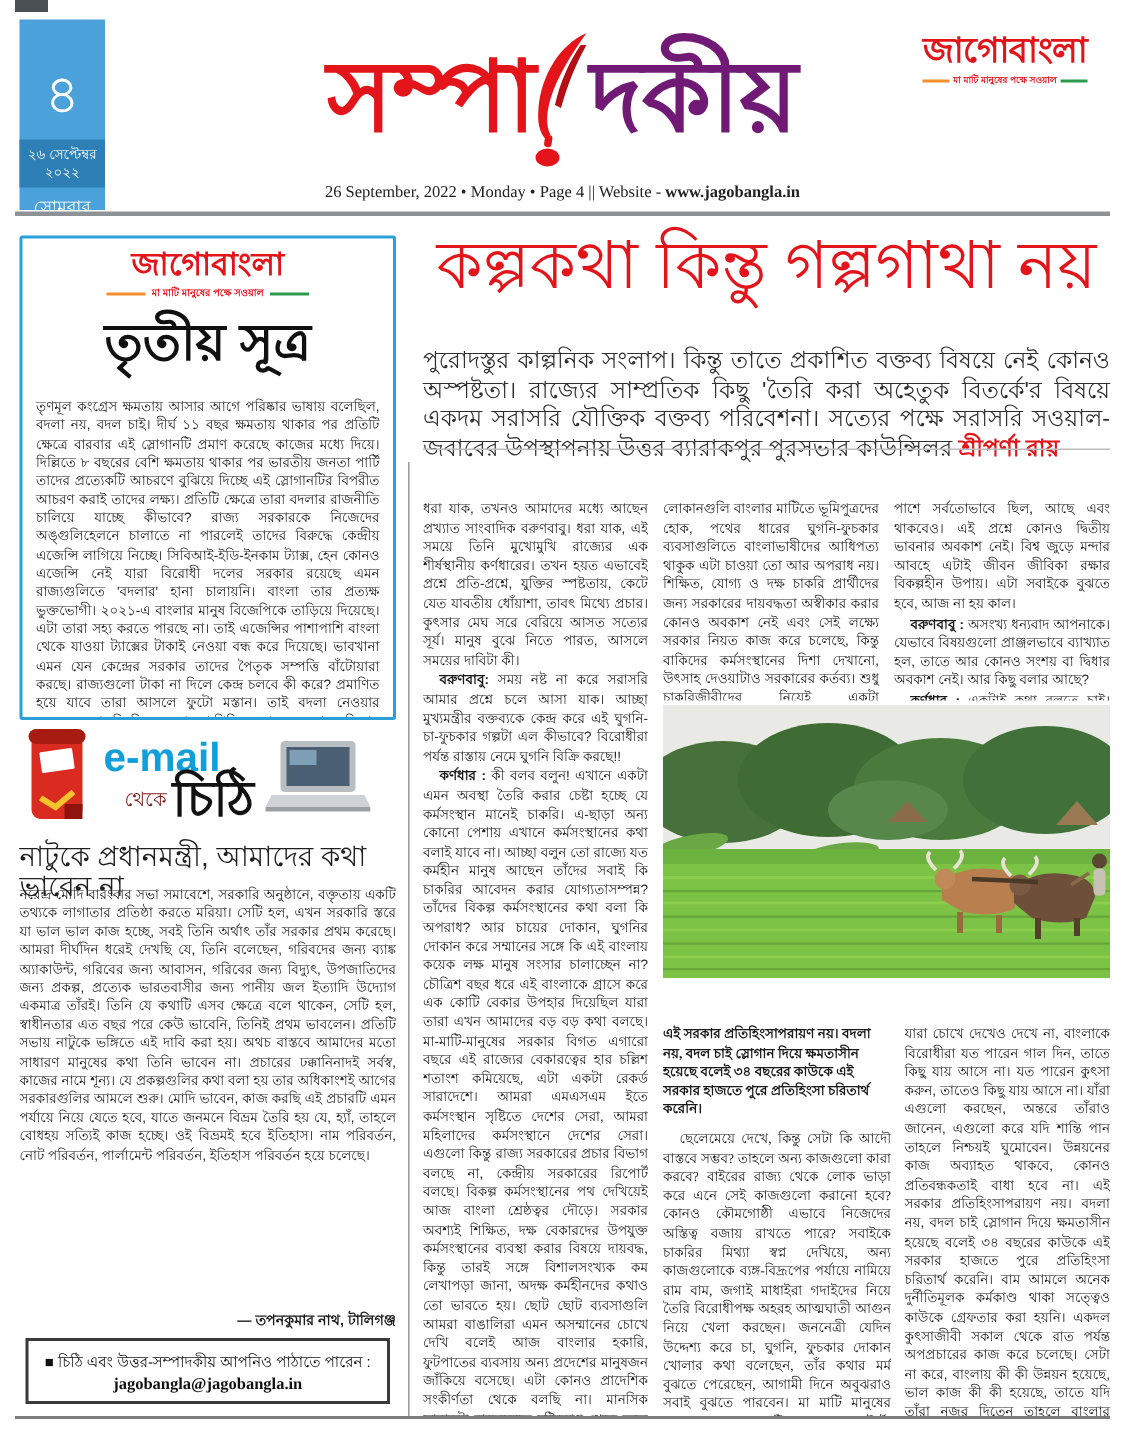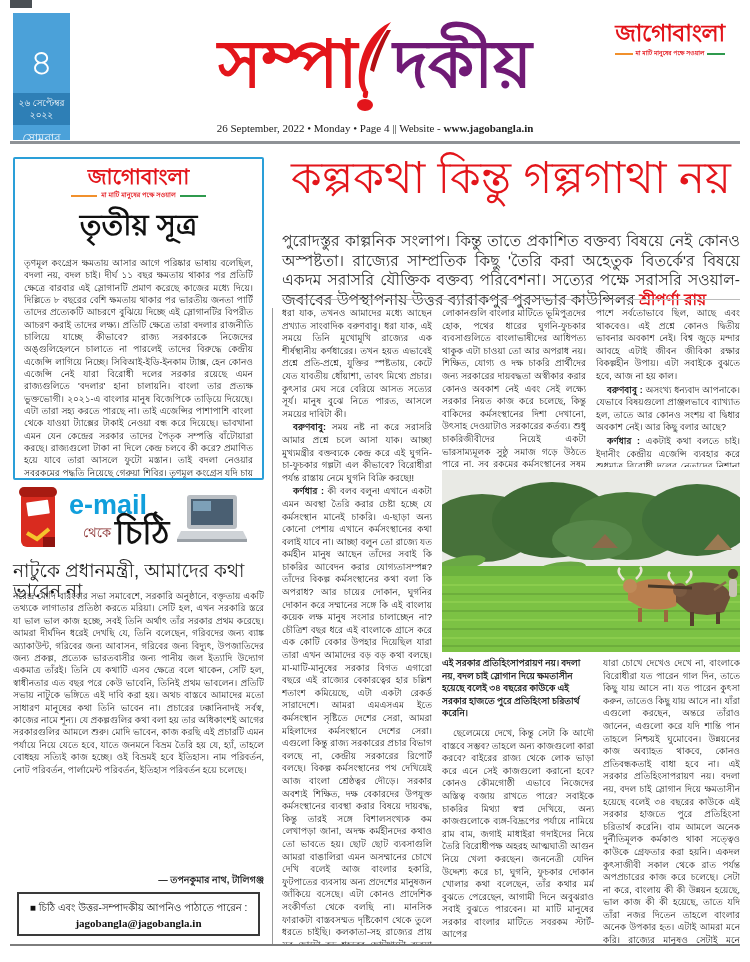--- a/index.html
+++ b/index.html
@@ -37,21 +37,21 @@
   .dateline b { font-size:11px; }
   .header-rule { position:absolute; left:10px; right:10px; top:141px; height:3px; background:#8e9296; }
 
   
   .sutra-box { position:absolute; left:13px; top:157px; width:251px; height:323px;
     border:2px solid #2a9fd8; border-radius:2px; padding:7px 9px; overflow:hidden; background:#fff; }
   .sutra-logo { text-align:center; color:#e3151b; font-size:21px; font-weight:bold; line-height:1.05; }
   .sutra-tagline { display:flex; align-items:center; justify-content:center; gap:4px; margin:2px 0 1px; }
   .sutra-tagline .dash { height:2px; width:26px; }
   .sutra-tagline .tag-text { color:#e3151b; font-size:6.5px; font-weight:bold; white-space:nowrap; }
-  .sutra-headline { text-align:center; font-size:29px; font-weight:bold; color:#101010; margin:1px 0 6px; }
+  .sutra-headline { text-align:center; font-size:34px; font-weight:bold; color:#101010; margin:1px 0 6px; }
   .sutra-body { font-size:9px; line-height:1.37; text-align:justify; color:#1a1a1a; }
 
   .email-banner { position:absolute; left:13px; top:483px; width:251px; height:75px;
     display:flex; align-items:center; gap:4px; overflow:hidden; }
   .em-center { display:grid; grid-template-columns:auto auto; align-items:end; margin-left:2px; }
   .em-email { grid-column:1 / span 2; color:#119fdc; font-weight:bold; font-size:27px; line-height:0.95; }
   .em-theke { color:#7f1d1d; font-size:13px; font-weight:normal; padding:0 4px 4px 14px; }
   .em-chithi { color:#111; font-weight:bold; font-size:33px; line-height:0.9; }
 
   .letter-headline { position:absolute; left:13px; top:561px; width:251px;
@@ -69,21 +69,21 @@
   
   .main-headline { position:absolute; left:280px; top:156px; width:462px; text-align:center;
     color:#e3151b; font-size:44px; font-weight:normal; line-height:1; white-space:nowrap; }
   .standfirst { position:absolute; left:282px; top:213px; width:458px;
     font-size:15.5px; line-height:1.27; color:#2e2e2e; text-align:justify;margin-top:18px; }
   .standfirst .author { color:#e3151b; font-weight:bold; }
   .sf-rule { position:absolute; left:282px; top:299px; width:458px; height:1px; background:#bcbcbc; }
 
   .article-body { position:absolute; left:282px; top:307px; width:458px; height:637px;
     display:flex; gap:10px; overflow:hidden; }
-  .article-body p { font-size:9px; line-height:1.4; text-align:justify; color:#1a1a1a; }
+  .article-body p { font-size:9px; line-height:1.4; text-align:justify; color:#1a1a1a;margin-top:26px; }
   .article-body p + p { text-indent:11px; margin-top:1px; }
   .article-body .lead { font-weight:bold; }
   .acol1 { width:150px; overflow:hidden; }
   .right-wrap { flex:1; display:flex; flex-direction:column; overflow:hidden; }
   .top-row { display:flex; gap:10px; height:160px; overflow:hidden; }
   .col2top { width:144px; overflow:hidden; }
   .col3top { flex:1; overflow:hidden; }
   .photo-fig { margin-top:3px; height:182px; }
   .photo-fig svg { display:block; }
   .bottom-row { display:flex; gap:9px; flex:1; margin-top:5px; overflow:hidden; }

